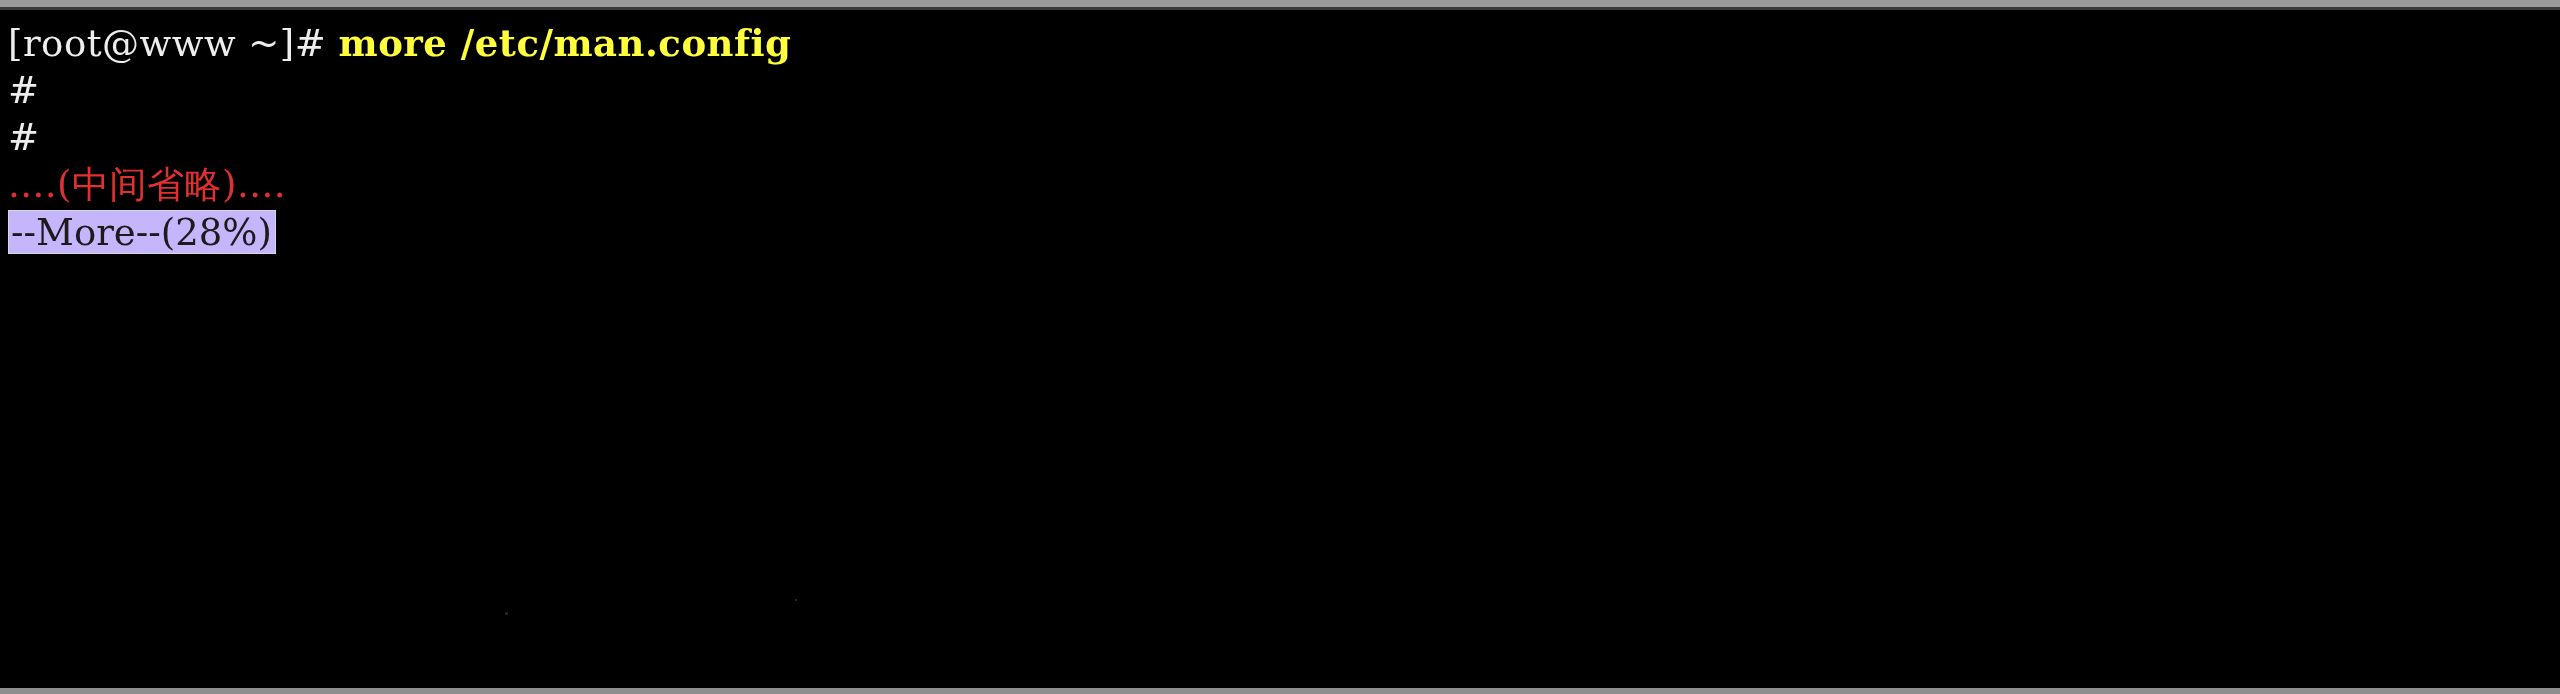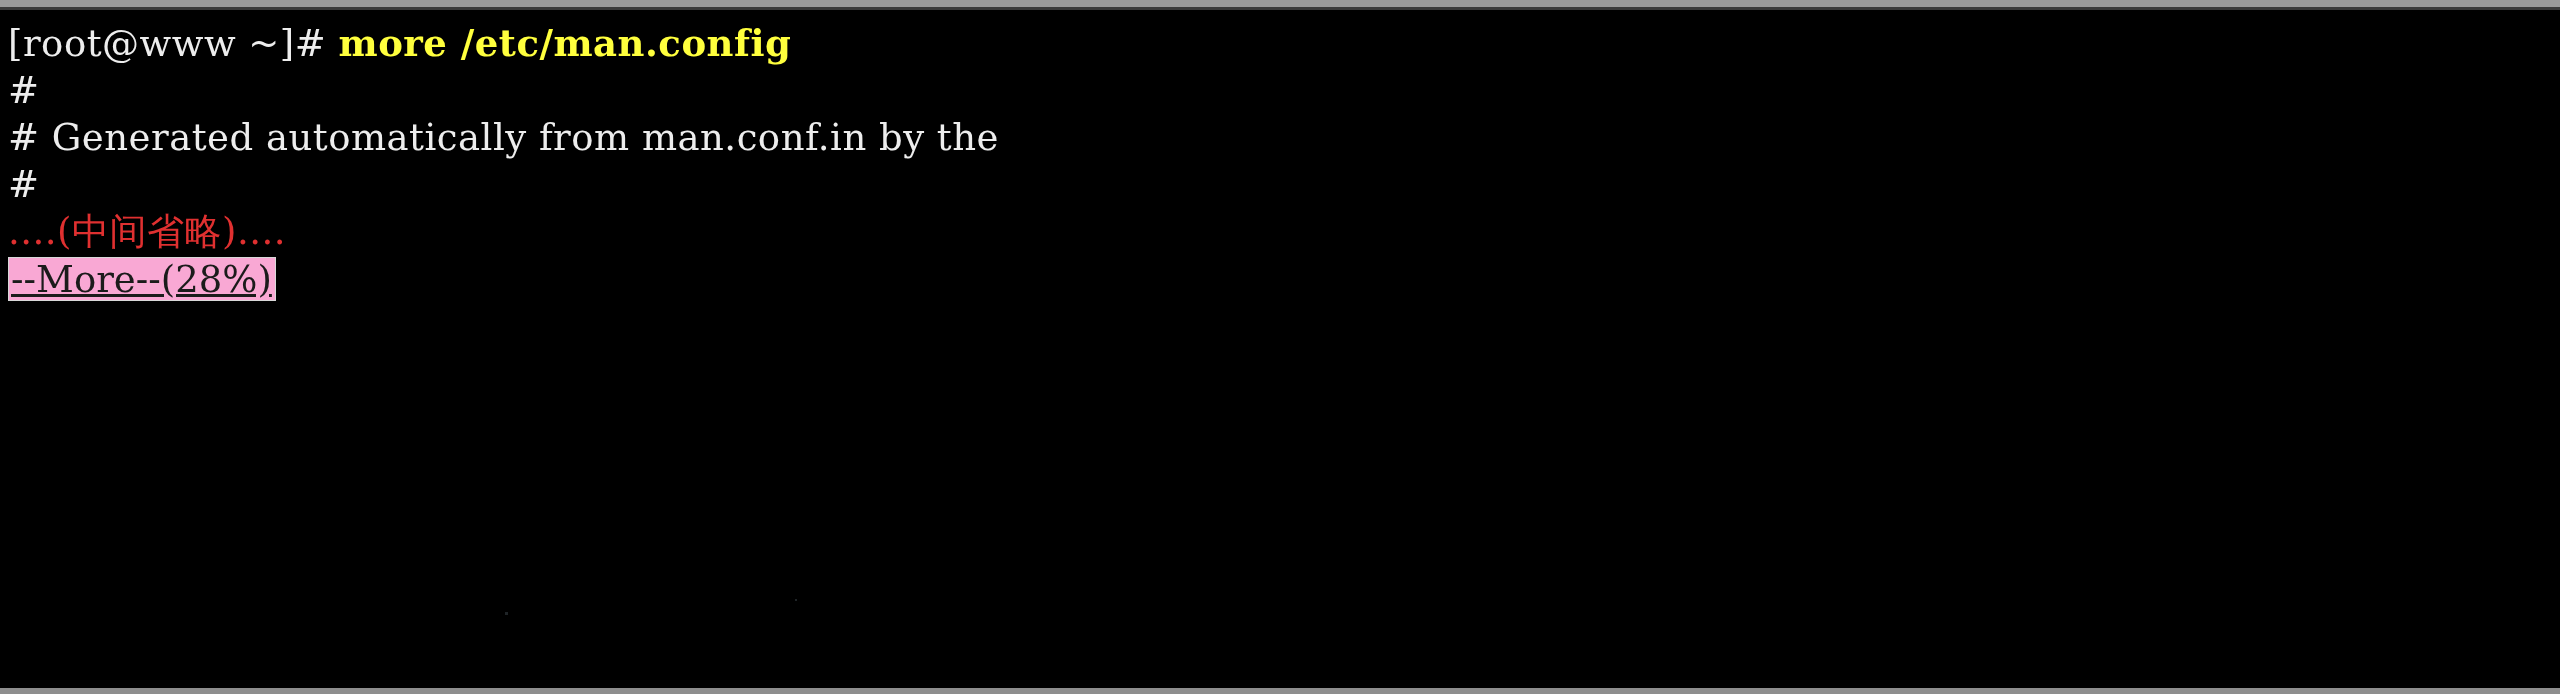--- a/index.html
+++ b/index.html
@@ -66,31 +66,30 @@
   
   .status-line {
     height: 47px;
     line-height: 47px;
     white-space: pre;
     display: flex;
     align-items: center;
   }
   .status-badge {
     display: inline-block;
-    background: #f9a8d4;
+    background: #c4b5fd;
     color: #1b1b1b;
     font-size: 37px;
     line-height: 44px;
     height: 44px;
     padding: 0 3px 0 2px;
     font-family: "DejaVu Serif", "Liberation Serif", serif;
     white-space: pre;
     border: 1px solid #d8d8d8;
     box-sizing: border-box;
-    text-decoration: underline;
   }
 
   
   .speck {
     position: absolute;
     background: #2a3034;
     width: 3px;
     height: 3px;
     opacity: .75;
   }
@@ -98,21 +97,20 @@
 </head>
 <body>
 
 <div id="terminal-window">
   <div id="terminal-screen">
 
     <div class="term-line"><span class="seg c-white">[root@www ~]# </span><span class="seg c-yellow">more /etc/man.config</span></div>
 
     <div class="term-line"><span class="seg c-white">#</span></div>
 
-    <div class="term-line"><span class="seg c-white"># Generated automatically from man.conf.in by the</span></div>
 
 
     <div class="term-line"><span class="seg c-white">#</span></div>
 
 
     <div class="term-line"><span class="seg c-red">....(中间省略)....</span></div>
 
     <div class="status-line"><span class="status-badge">--More--(28%)</span></div>
 
   </div>

